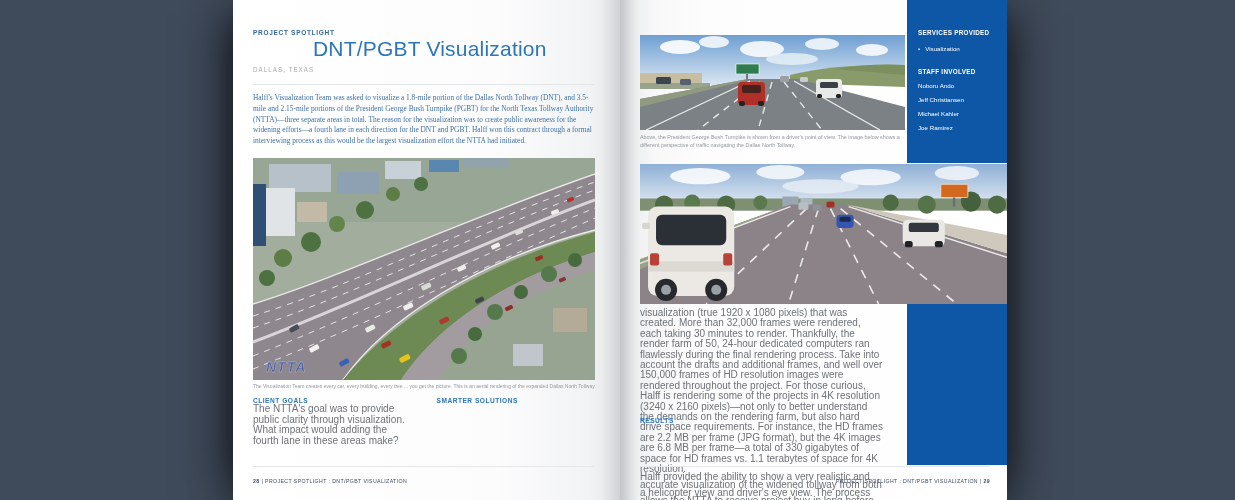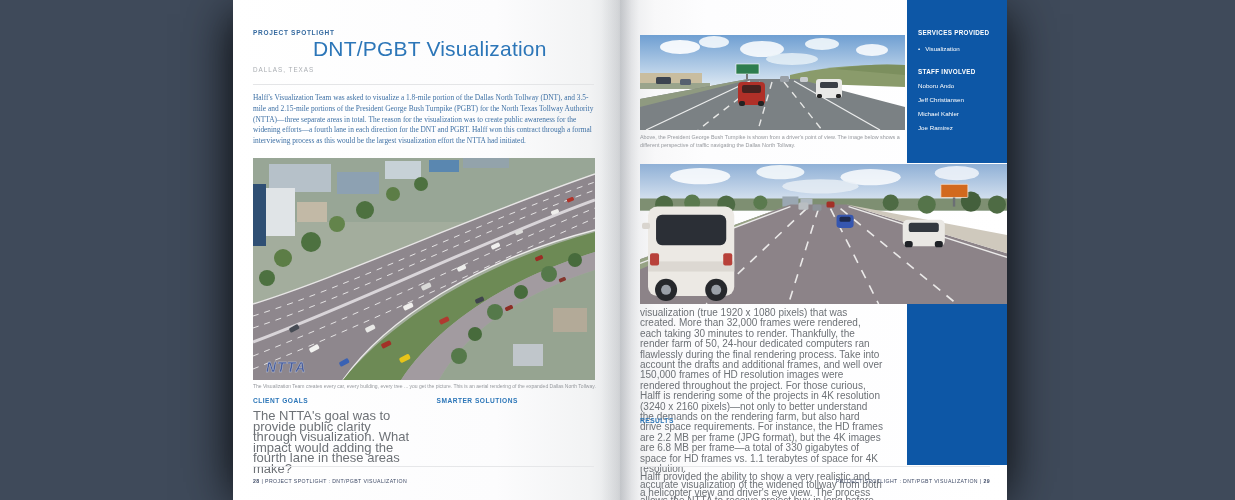--- a/index.html
+++ b/index.html
@@ -21,21 +21,21 @@
   .lp-eyebrow { position:absolute; top:29px; left:20px; font-size:6.5px; font-weight:bold; letter-spacing:.7px; color:#34699f; }
   .lp-title   { position:absolute; top:37px; left:35px; font-size:21px; font-weight:normal; letter-spacing:.2px; color:#2c76b8;margin-left:45px; }
   .lp-loc     { position:absolute; top:66px; left:20px; font-size:6.3px; letter-spacing:1px; color:#a9adb2; }
   .lp-rule    { position:absolute; top:84px; left:20px; width:341px; border-top:1px solid #e4e5e7; }
   .lp-intro   { position:absolute; top:93px; left:20px; width:341px; font-size:7.4px; line-height:10.8px; color:#3f71a5;font-family:Liberation Serif, serif; }
   .lp-fig     { position:absolute; top:158px; left:20px; width:342px; height:222px; overflow:hidden; }
   .lp-cap     { position:absolute; top:383px; left:20px; width:346px; font-size:5px; color:#96999e; white-space:nowrap; overflow:hidden; }
   .lp-cols    { position:absolute; top:397px; left:20px; width:341px; display:flex; gap:26px; }
   .col        { flex:1; }
   .col-head   { font-size:6.6px; font-weight:bold; letter-spacing:.5px; color:#2c76b8; }
-  .col-body   { margin-top:7px; font-size:13px; line-height:10.6px; color:#6d7176; }
+  .col-body   { font-size:10px; line-height:10.6px; color:#6d7176; }
   .foot-rule-l{ position:absolute; top:466px; left:20px; width:341px; border-top:1px solid #e6e7e9; }
   .footer     { position:absolute; top:478px; font-size:5.2px; letter-spacing:.4px; color:#3e4a66; }
   .footer b   { font-weight:bold; }
   .footer-l   { left:20px; }
   .footer-r   { right:17px; text-align:right; }
 
   
   .rp-fig1 { position:absolute; top:35px; left:20px; width:265px; height:95px; overflow:hidden; }
   .rp-cap  { position:absolute; top:134px; left:20px; width:270px; font-size:5.4px; line-height:7.6px; color:#96999e; }
   .sidebar { position:absolute; top:0; right:0; width:100px; height:163px; background:#0d57a6; color:#ffffff; padding:29px 8px 0 11px; }

